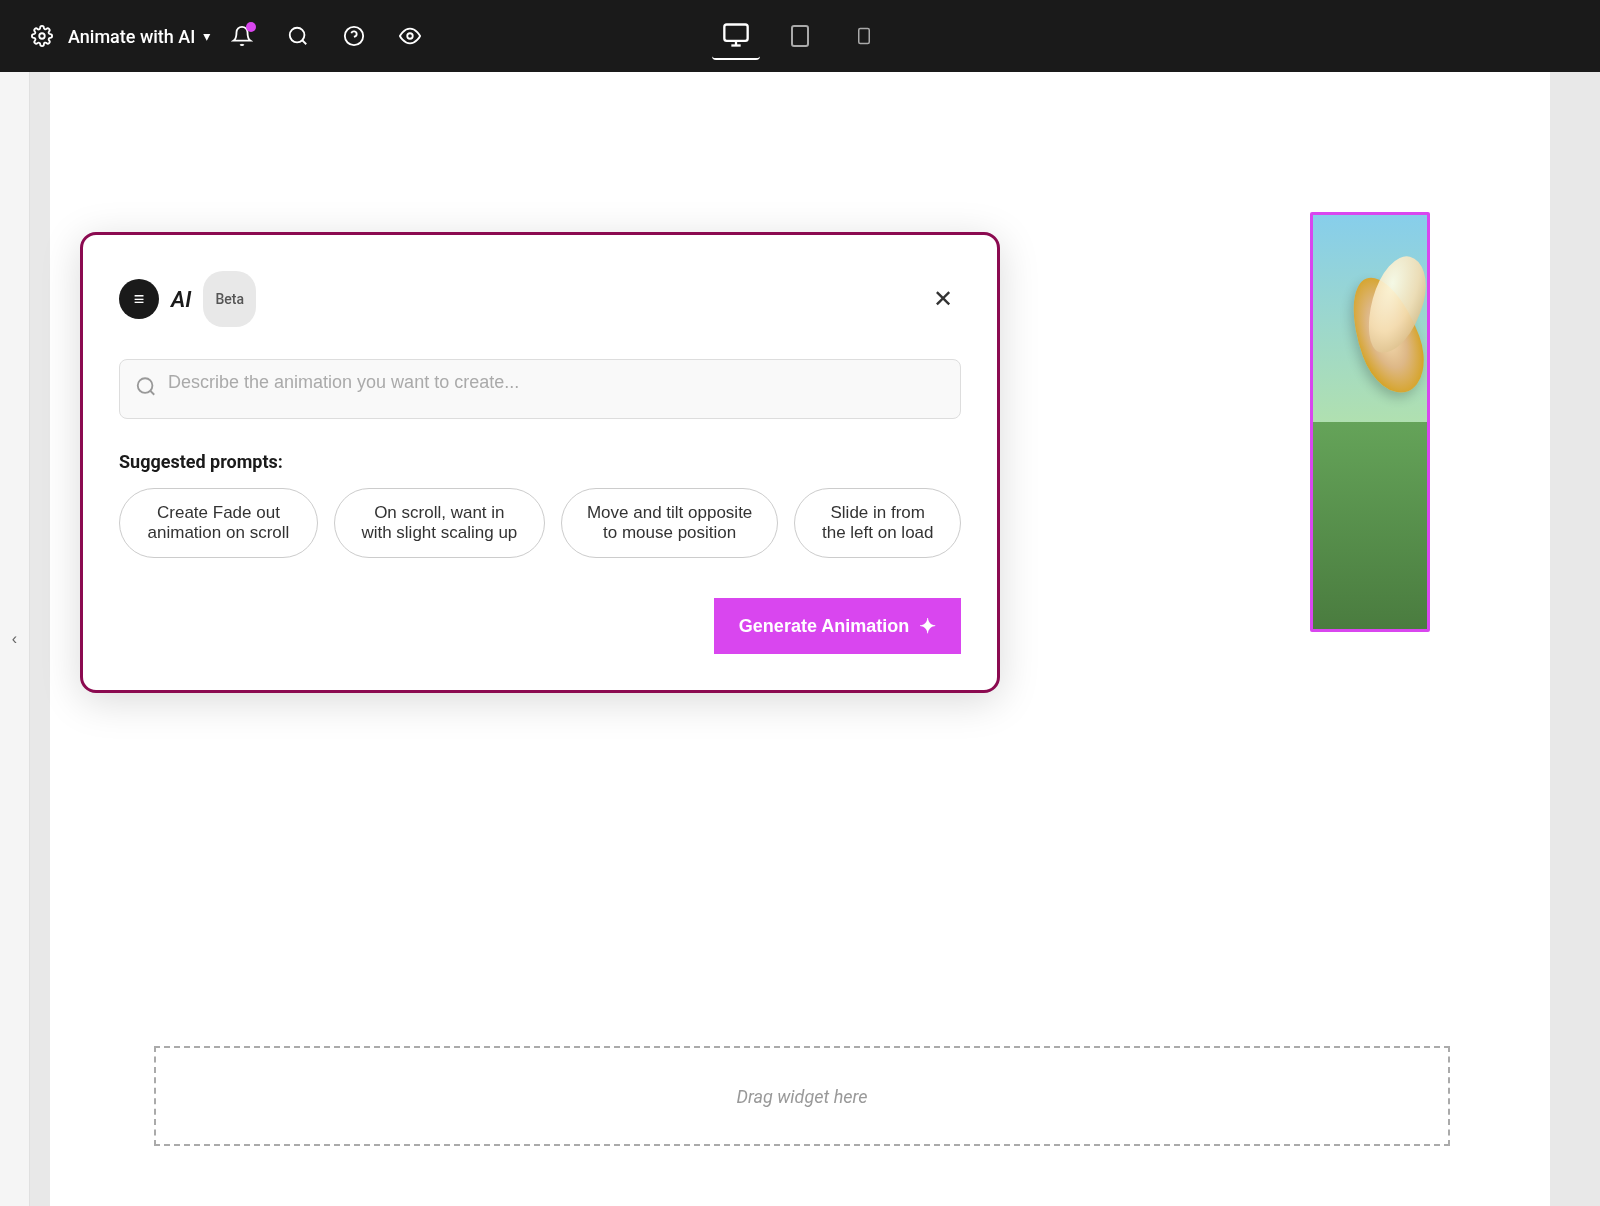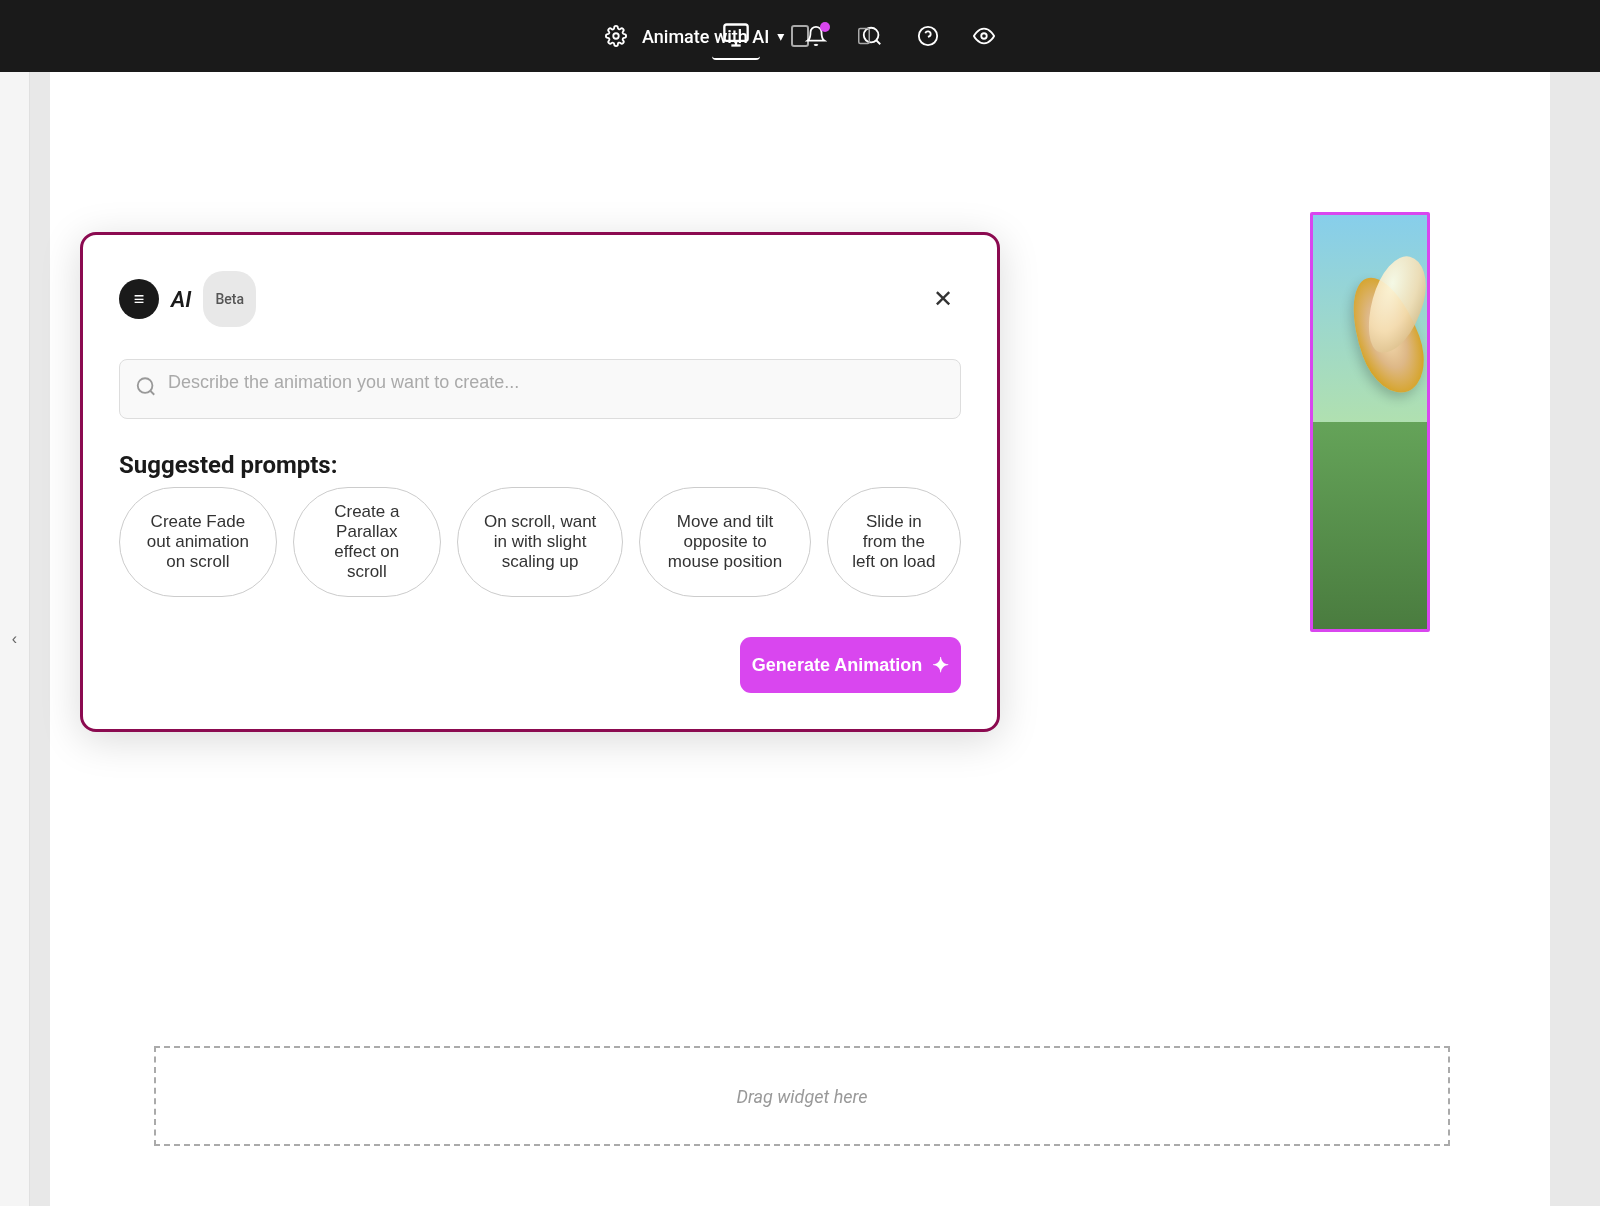--- a/index.html
+++ b/index.html
@@ -17,21 +17,21 @@
       position: relative;
     }
 
     
     .toolbar {
       width: 100%;
       height: 72px;
       background: #1a1a1a;
       display: flex;
       align-items: center;
-      justify-content: center;
+      justify-content: flex-start;
       padding: 12px 24px;
       position: relative;
       z-index: 100;
     }
 
     .toolbar-left {
       display: flex;
       align-items: center;
       gap: 8px;
       min-width: 200px;
@@ -320,24 +320,24 @@
     .search-input::placeholder {
       color: #aaaaaa;
     }
 
     
     .prompts-section {
       margin-bottom: 40px;
     }
 
     .prompts-title {
-      font-size: 24px;
+      font-size: 18px;
       font-weight: 700;
       color: #1a1a1a;
-      margin-bottom: 8px;
+      margin-bottom: 16px;
     }
 
     .prompts-list {
       display: flex;
       flex-direction: row;
       gap: 16px;
     }
 
     .prompt-btn {
       display: inline-flex;
@@ -359,22 +359,22 @@
       justify-content: flex-end;
     }
 
     .generate-btn {
       display: flex;
       align-items: center;
       gap: 10px;
       background: #d946ef;
       color: #ffffff;
       border: none;
-      border-radius: 11px;
-      padding: 16px 12px;
+      border-radius: 0;
+      padding: 16px 25px;
       font-size: 18px;
       font-weight: 600;
       cursor: pointer;
       transition: background 0.2s;
     }
 
     .sparkle-icon {
       font-size: 20px;
     }
   </style>
@@ -494,21 +494,20 @@
               <line x1="21" y1="21" x2="16.65" y2="16.65"></line>
             </svg>
           </span>
           <input class="search-input" type="text" placeholder="Describe the animation you want to create..." style="">
         </div>
 
         <div class="prompts-section">
           <div class="prompts-title">Suggested prompts:</div>
           <div class="prompts-list">
             <button class="prompt-btn">Create Fade out animation on scroll</button>
-            <button class="prompt-btn">Create a Parallax effect on scroll</button>
             <button class="prompt-btn">On scroll, want in with slight scaling up</button>
             <button class="prompt-btn">Move and tilt opposite to mouse position</button>
             <button class="prompt-btn">Slide in from the left on load</button>
           </div>
         </div>
 
         <div class="modal-footer">
           <button class="generate-btn">
             <span>Generate Animation</span>
             <span class="sparkle-icon">✦</span>

